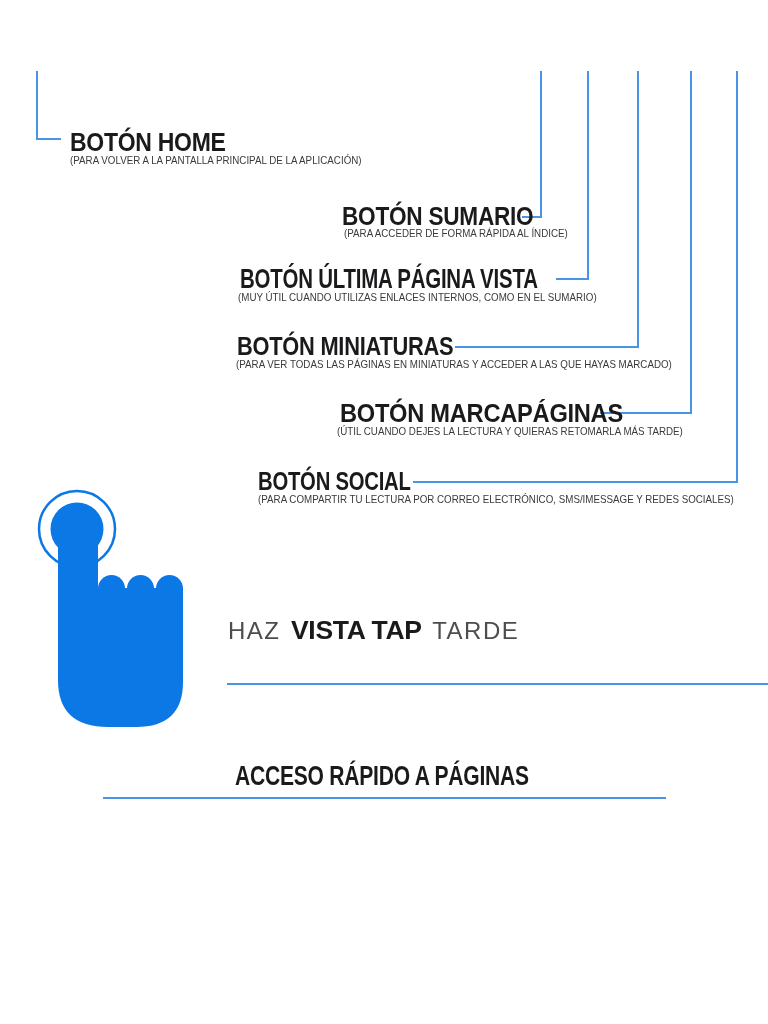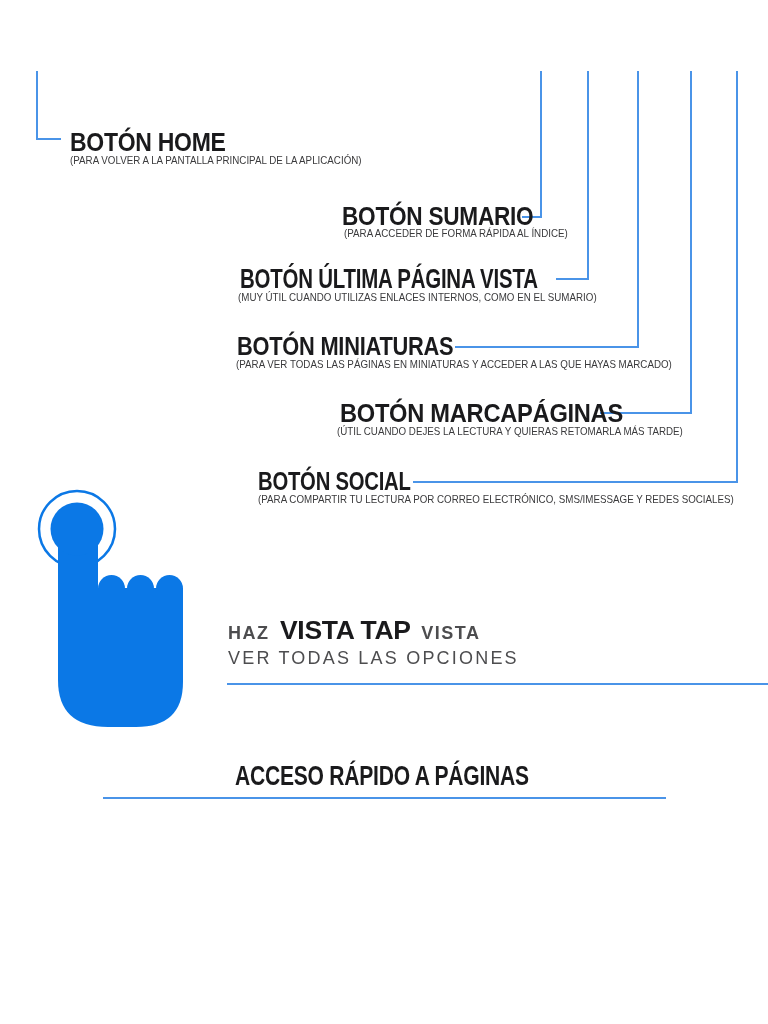--- a/index.html
+++ b/index.html
@@ -26,21 +26,21 @@
     line-height:1;white-space:nowrap;transform-origin:left top;
     letter-spacing:-0.3px;
   }
   .btn-sub{
     position:absolute;font-size:11.5px;color:var(--subtitle-text);
     line-height:1;white-space:nowrap;transform-origin:left top;
     transform:scaleX(0.85);
   }
   
   .tap-line1{position:absolute;left:228px;top:617px;line-height:1;white-space:nowrap;}
-  .tap-light{font-size:18px;color:var(--muted-text);letter-spacing:1.5px;font-weight:700;}
+  .tap-light{font-size:24px;color:var(--muted-text);letter-spacing:1.5px;font-weight:400;}
   .tap-strong{font-size:26.5px;color:var(--title-text);font-weight:700;letter-spacing:-0.3px;margin:0 6px;}
   .tap-line2{
     position:absolute;left:228px;top:649px;line-height:1;white-space:nowrap;
     font-size:18px;color:var(--muted-text);letter-spacing:2.2px;
   }
   .rule{position:absolute;height:2px;background:var(--line-blue);}
   .section-title{
     position:absolute;left:235px;top:763px;font-size:27px;font-weight:700;
     color:var(--title-text);line-height:1;white-space:nowrap;
     transform-origin:left top;transform:scaleX(0.78);letter-spacing:-0.3px;
@@ -88,22 +88,21 @@
     <circle cx="93.5" cy="108.5" r="13.5" fill="#0b78e6"></circle>
     <circle cx="122.5" cy="108.5" r="13.5" fill="#0b78e6"></circle>
     <circle cx="151.5" cy="108.5" r="13.5" fill="#0b78e6"></circle>
 
     <path d="M40,108 L165,108 L165,202 Q165,247 118,247 L90,247 Q40,247 40,200 Z" fill="#0b78e6"></path>
   </svg>
 
   <div class="tap-line1">
     <span class="tap-light">HAZ</span>
     <span class="tap-strong">VISTA TAP</span>
-    <span class="tap-light">VISTA</span>
+    <span class="tap-light">TARDE</span>
   </div>
-  <div class="tap-line2">VER TODAS LAS OPCIONES</div>
 
   <div class="rule" style="left:227px;top:683px;width:541px;"></div>
 
   <div class="section-title">ACCESO RÁPIDO A PÁGINAS</div>
   <div class="rule" style="left:103px;top:797px;width:563px;"></div>
 
 </div>
 
 </body></html>

